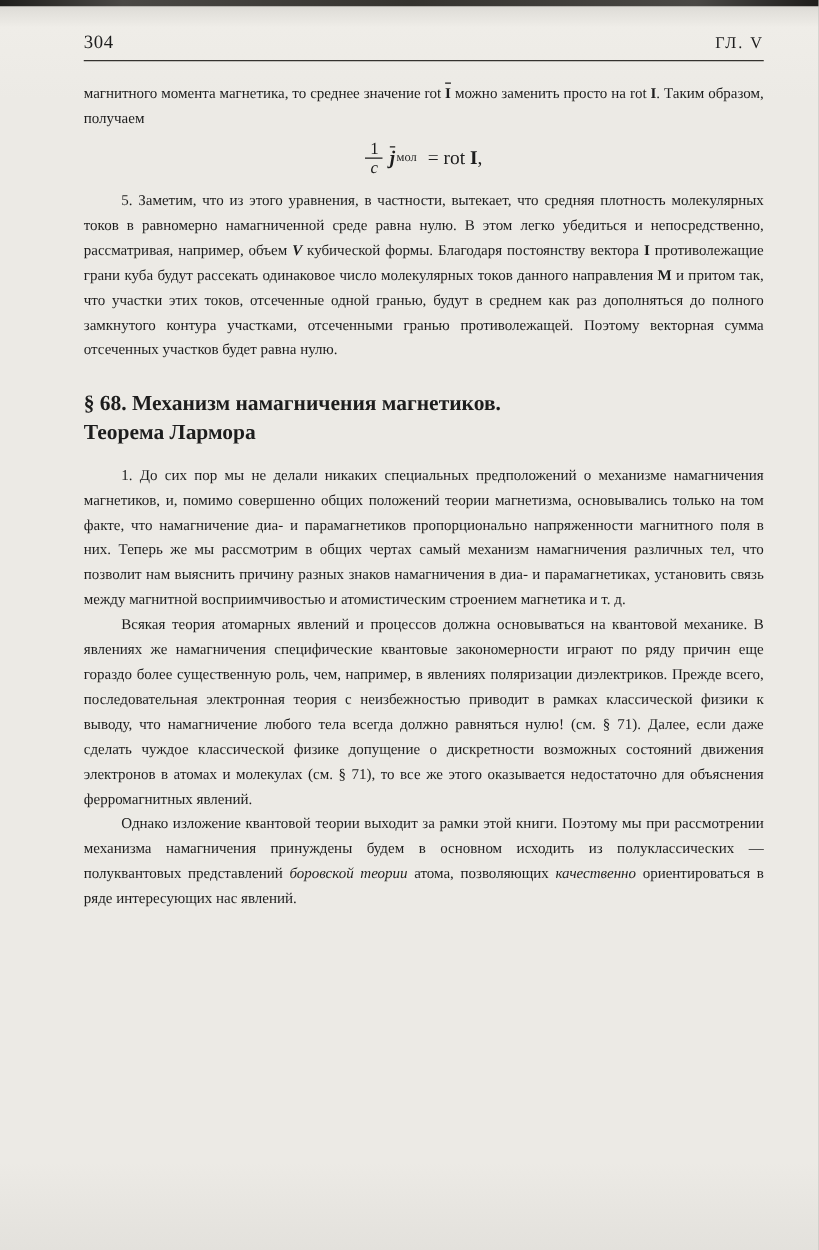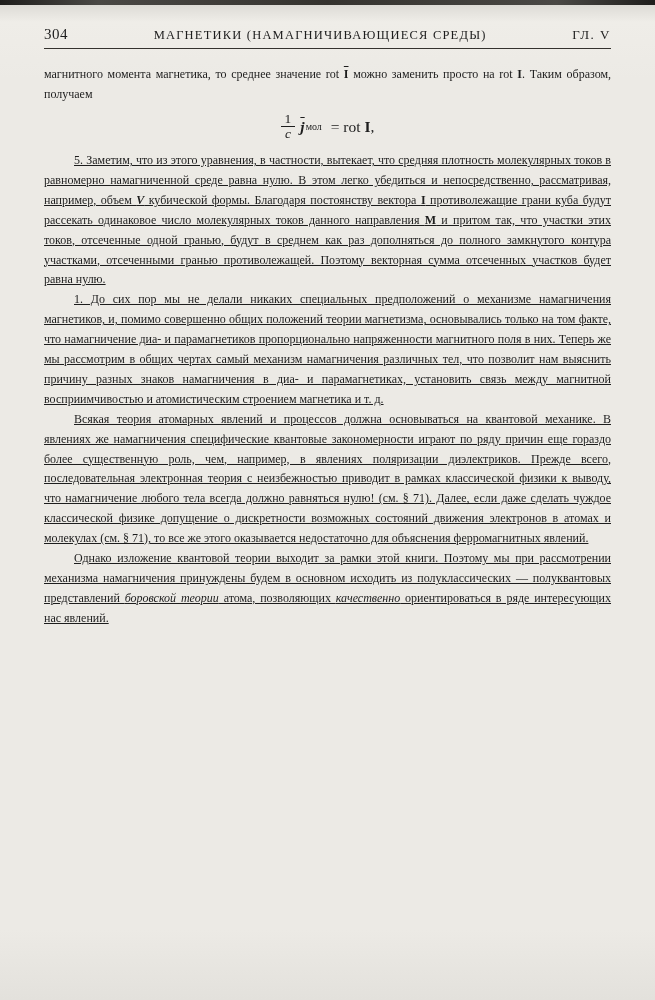--- a/index.html
+++ b/index.html
@@ -9,40 +9,41 @@
   html,body{margin:0;padding:0;background:#b9b7b2;}
   .page{
     position:relative;
     width:655px;height:1000px;
     margin:0 auto;
     box-sizing:border-box;
     background:linear-gradient(180deg,#d8d6d1 0,#efede8 22px,var(--paper) 80px,var(--paper) 930px,#e3e1dc 1000px);
     color:var(--ink);
     font-family:"Liberation Serif","DejaVu Serif",serif;
     overflow:hidden;
+    padding-left:23px;
   }
   .scan-top-edge{
     position:absolute;top:0;left:0;width:100%;height:5px;
     background:linear-gradient(90deg,#1f1e1c,#4a4845 15%,#35332f 50%,#4a4845 85%,#1f1e1c);
   }
   .inner{padding:26px 44px 0 44px;}
   .header{
     display:flex;justify-content:space-between;align-items:baseline;
   }
   .page-number{font-size:15px;letter-spacing:.5px;}
   .running-title{font-size:12.5px;letter-spacing:1.2px;}
   .chapter{font-size:13px;letter-spacing:1.5px;}
   .rule{border:0;border-top:1.5px solid #34322e;margin:5px 0 16px 0;}
   p{
     margin:0;
     text-align:justify;
     font-size:12px;
     line-height:19.9px;
   }
-  .indent{text-indent:30px;text-decoration:underline;}
+  .indent{text-indent:30px;}
   .equation{
     display:flex;justify-content:center;align-items:center;
     margin:7px 0 5px 0;
     font-size:15.5px;
   }
   .frac{
     display:inline-flex;flex-direction:column;align-items:center;
     font-size:13.5px;line-height:1.08;margin-right:5px;
   }
   .frac .num{padding:0 4px;}
@@ -61,39 +62,42 @@
 </style>
 </head>
 <body>
 
 <div class="page">
   <div class="scan-top-edge"></div>
   <div class="inner">
 
     <div class="header">
       <span class="page-number">304</span>
-      <span class="running-title">МАГНЕТИКИ (НАМАГНИЧИВАЮЩИЕСЯ СРЕДЫ)</span>
       <span class="chapter">ГЛ. V</span>
     </div>
     <hr class="rule">
 
     <p><span>магнитного момента магнетика, то среднее значение rot </span><span style="font-weight: bold; text-decoration: overline;">I</span><span> можно заменить просто на rot </span><span style="font-weight: bold;">I</span><span>.  Таким образом, получаем</span></p>
 
     <div class="equation">
       <span class="frac">
         <span class="num">1</span>
         <span class="den">c</span>
       </span>
       <span class="jsym">j</span>
       <span class="jsub">мол</span>
       <span class="eq-rhs"><span> = rot </span><span style="font-weight: bold;">I</span><span>,</span></span>
     </div>
 
     <div class="spacer-after-eqpara"></div>
     <p class="indent"><span>5. Заметим, что из этого уравнения, в частности, вытекает, что средняя плотность молекулярных токов в равномерно намагниченной среде равна нулю. В этом легко убедиться и непосредственно, рассматривая, например, объем </span><span style="font-weight: bold; font-style: italic;">V</span><span> кубической формы. Благодаря постоянству вектора </span><span style="font-weight: bold;">I</span><span> противолежащие грани куба будут рассекать одинаковое число молекулярных токов данного направления </span><span style="font-weight: bold;">M</span><span> и притом так, что участки этих токов, отсеченные одной гранью, будут в среднем как раз дополняться до полного замкнутого контура участками, отсеченными гранью противолежащей. Поэтому векторная сумма отсеченных участков будет равна нулю.</span></p>
 
+    <div class="section-heading">
+      <div>§ 68. Механизм намагничения магнетиков.</div>
+      <div>Теорема Лармора</div>
+    </div>
 
     <p class="indent"><span>1. До сих пор мы не делали никаких специальных предположений о механизме намагничения магнетиков, и, помимо совершенно общих положений теории магнетизма, основывались только на том факте, что намагничение диа- и парамагнетиков пропорционально напряженности магнитного поля в них. Теперь же мы рассмотрим в общих чертах самый механизм намагничения различных тел, что позволит нам выяснить причину разных знаков намагничения в диа- и парамагнетиках, установить связь между магнитной восприимчивостью и атомистическим строением магнетика и т. д.</span></p>
     <p class="indent"><span>Всякая теория атомарных явлений и процессов должна основываться на квантовой механике. В явлениях же намагничения специфические квантовые закономерности играют по ряду причин еще гораздо более существенную роль, чем, например, в явлениях поляризации диэлектриков. Прежде всего, последовательная электронная теория с неизбежностью приводит в рамках классической физики к выводу, что намагничение любого тела всегда должно равняться нулю! (см. § 71). Далее, если даже сделать чуждое классической физике допущение о дискретности возможных состояний движения электронов в атомах и молекулах (см. § 71), то все же этого оказывается недостаточно для объяснения ферромагнитных явлений.</span></p>
     <p class="indent"><span>Однако изложение квантовой теории выходит за рамки этой книги. Поэтому мы при рассмотрении механизма намагничения принуждены будем в основном исходить из полуклассических — полуквантовых представлений </span><span style="font-style: italic;">боровской теории</span><span> атома, позволяющих </span><span style="font-style: italic;">качественно</span><span> ориентироваться в ряде интересующих нас явлений.</span></p>
 
   </div>
 </div>
 
 </body></html>

